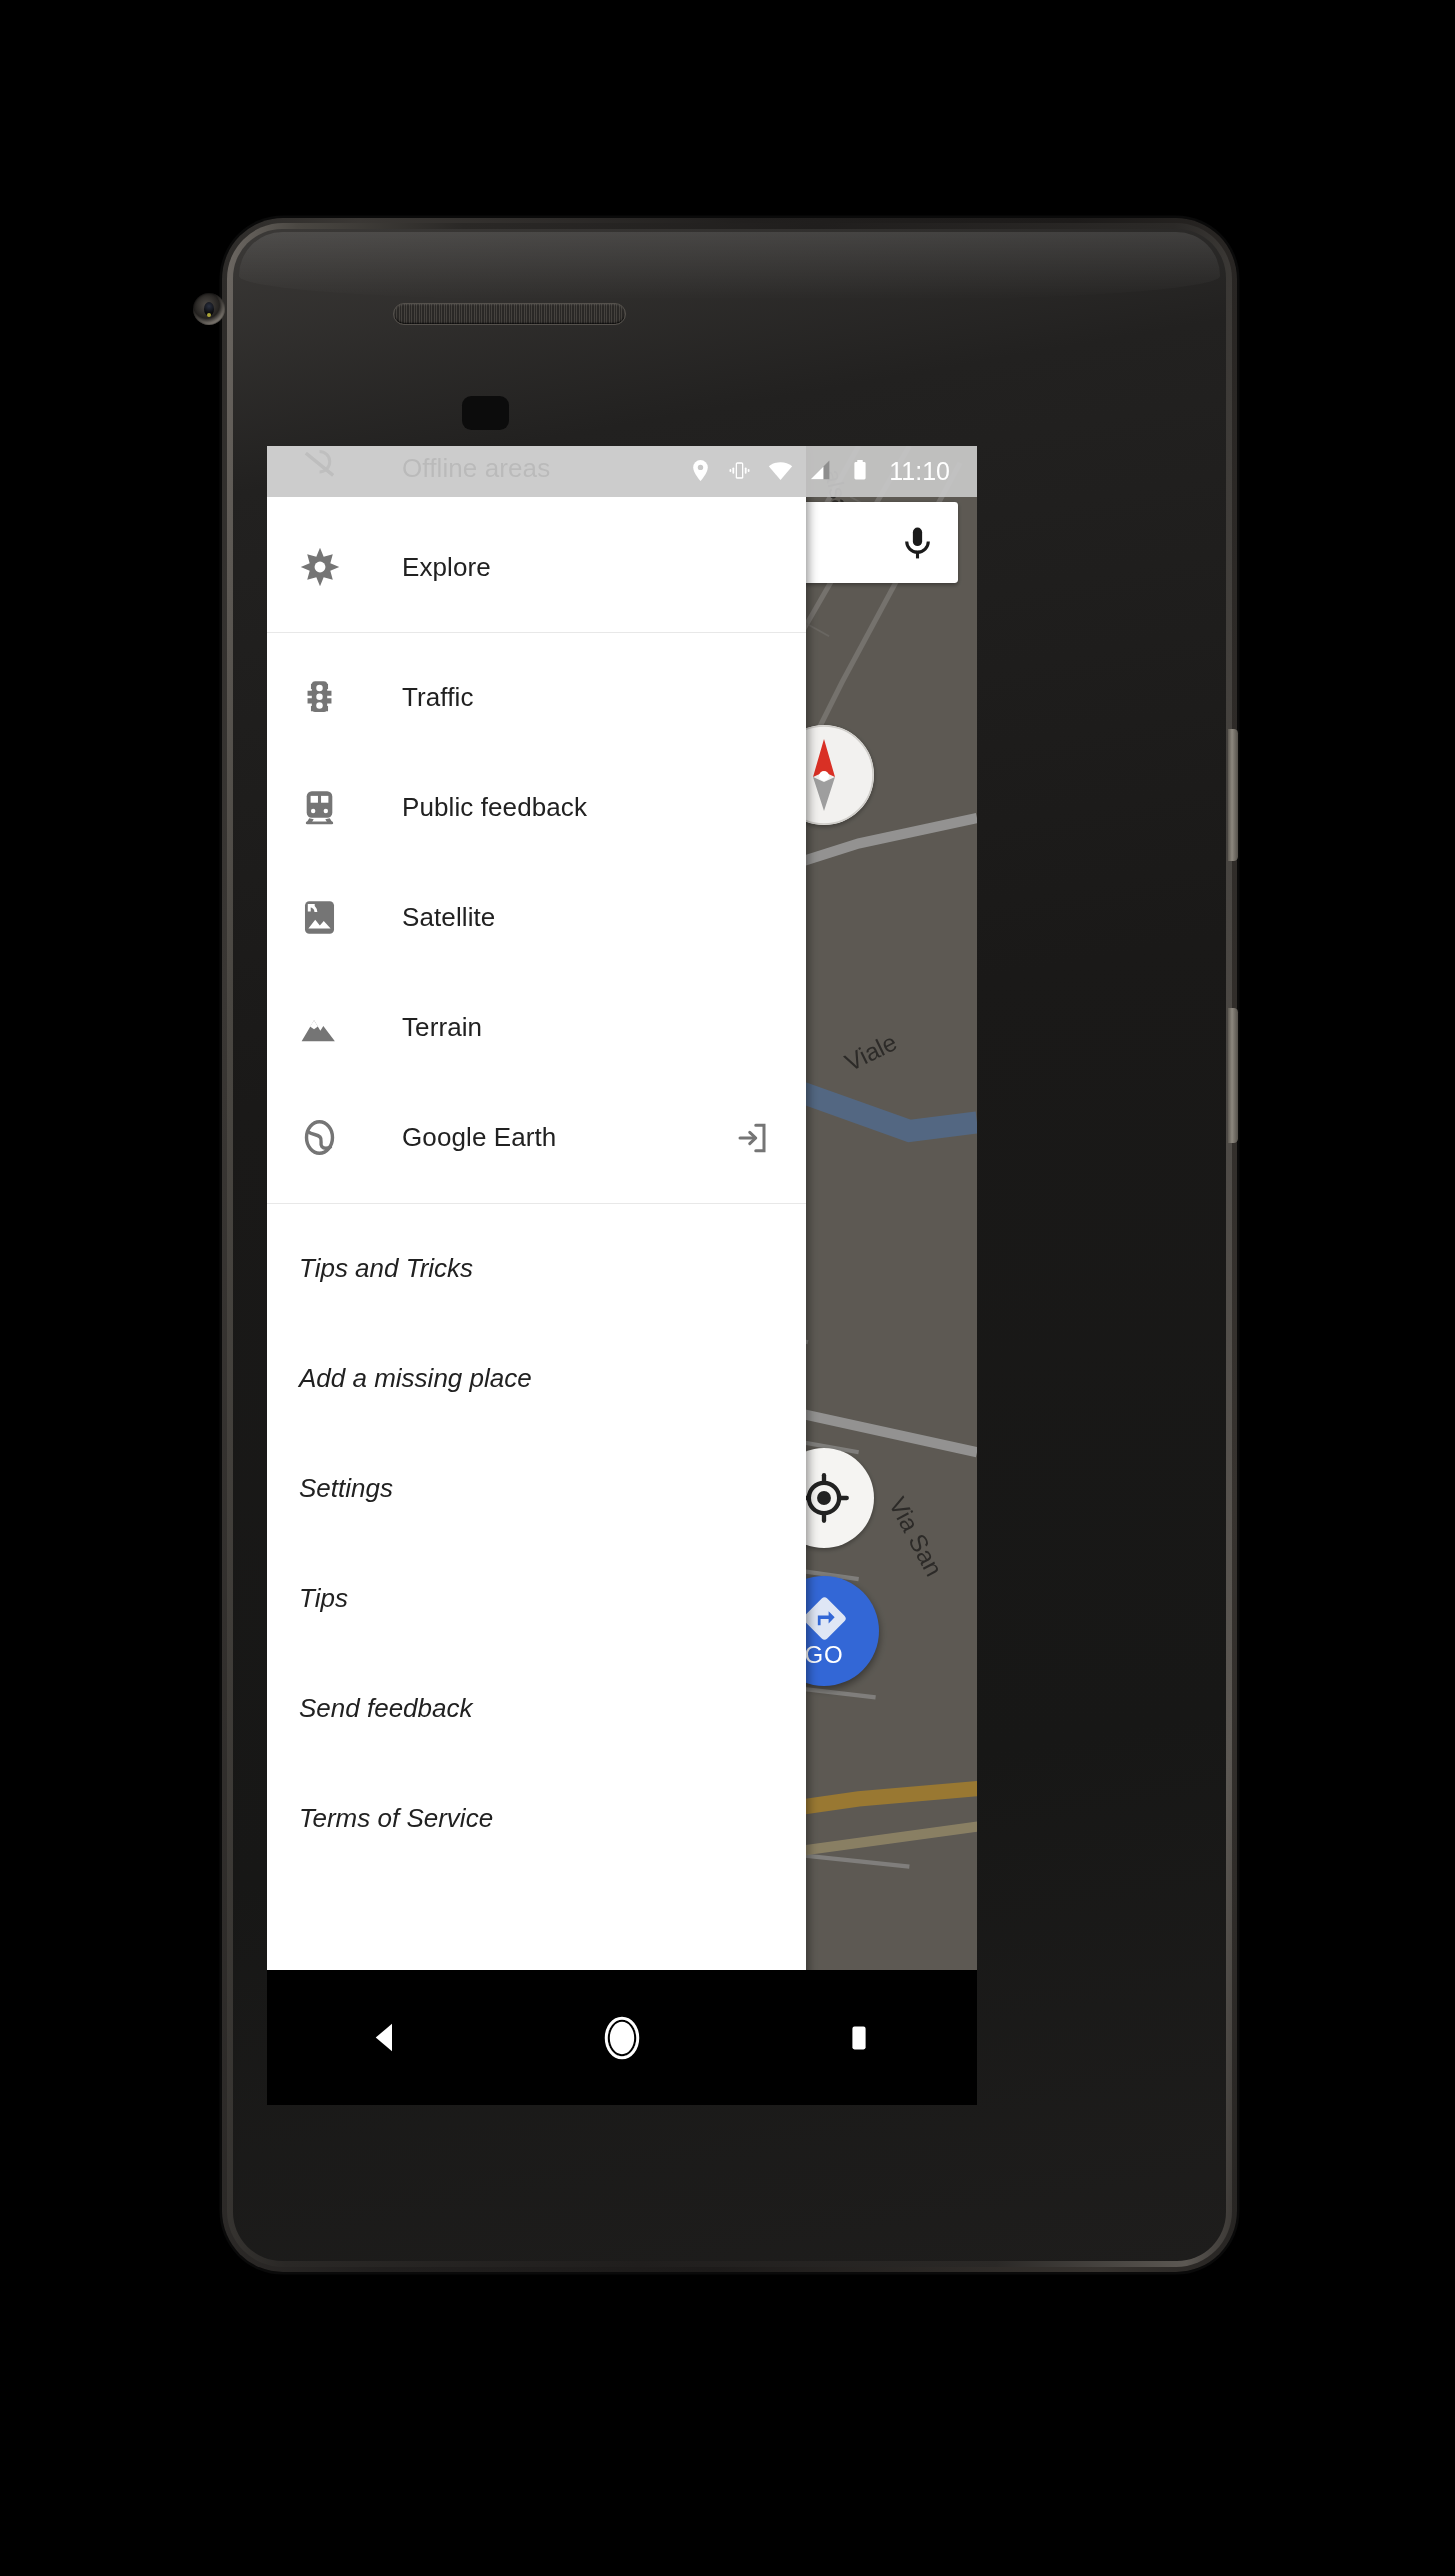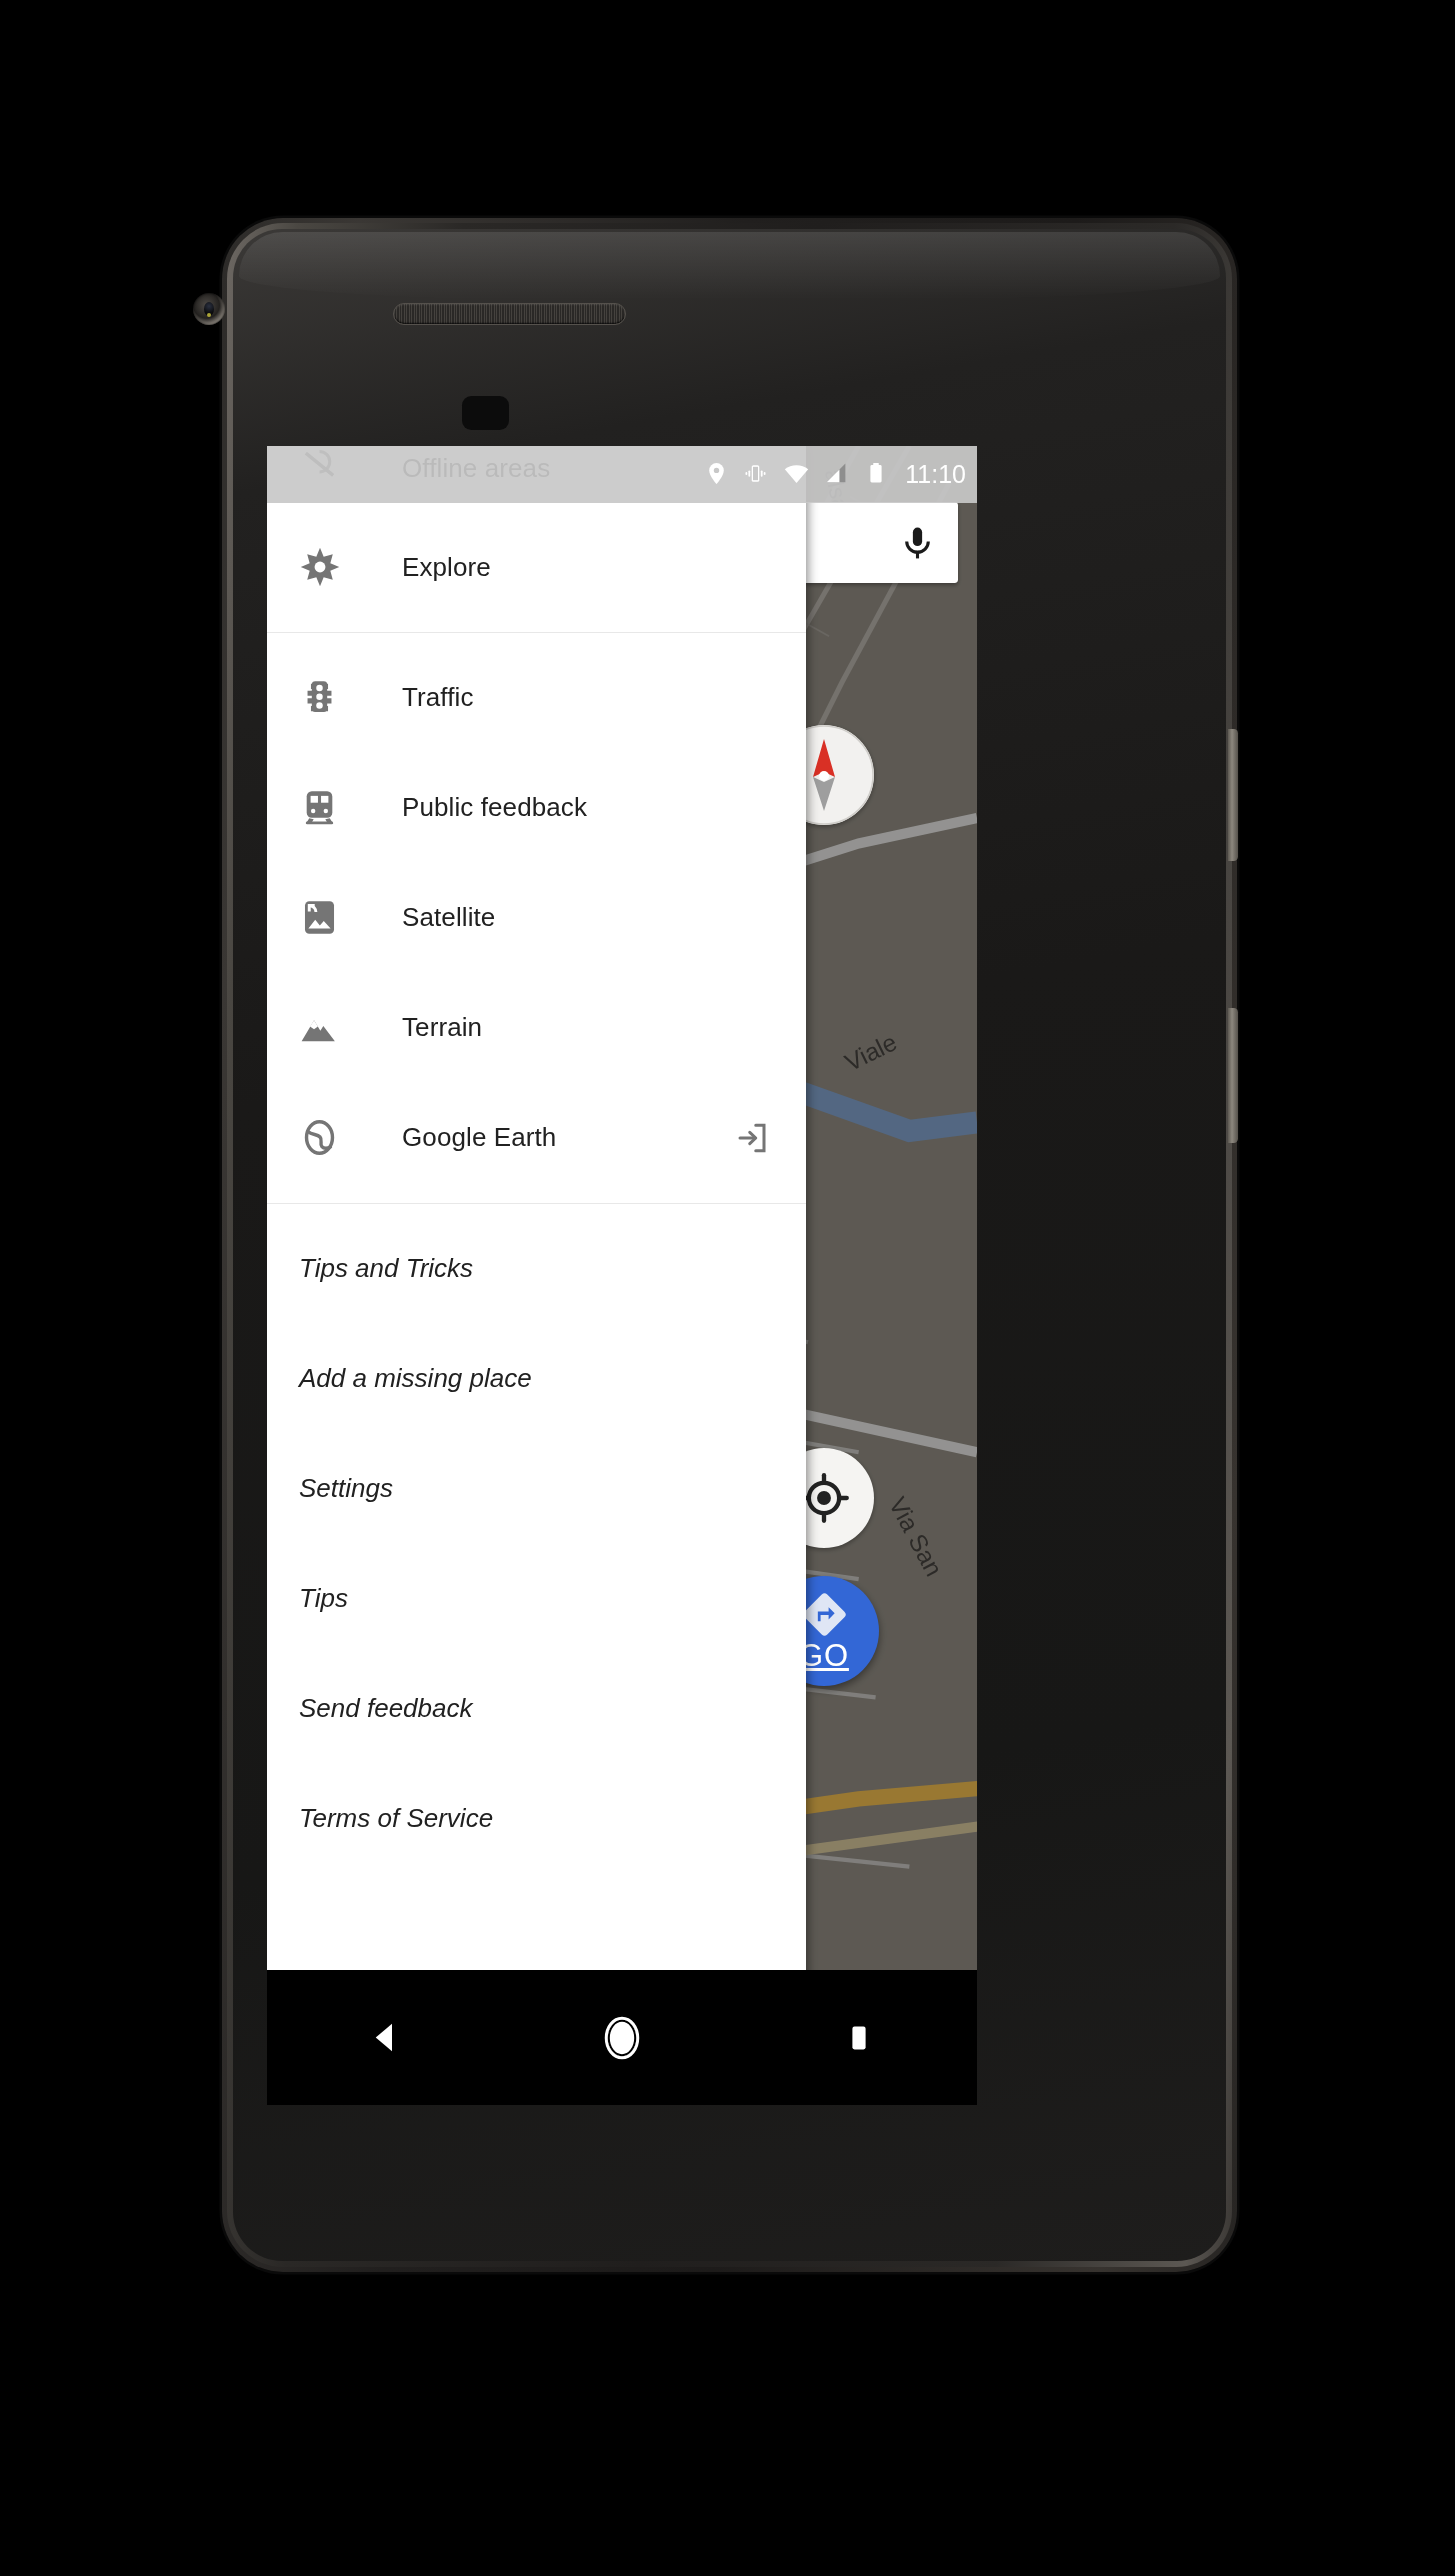--- a/index.html
+++ b/index.html
@@ -109,21 +109,21 @@
   }
   
   #go-fab{
     position:absolute; left:502px; top:1130px; width:110px; height:110px;
     border-radius:50%; background:#3367d6;
     box-shadow:0 3.4px 8.5px rgba(0,0,0,.45);
     display:flex; flex-direction:column; align-items:center; justify-content:center;
     gap:1.7px;
   }
   #go-fab .go-label{
-    color:#fff; font-size:31px; letter-spacing:0.8px; line-height:1;text-decoration:underline;
+    color:#fff; font-size:24px; letter-spacing:0.8px; line-height:1;
   }
   
   #bottom-bar{
     position:absolute; left:0; right:0; bottom:0; height:83px;
     background:#fafafa;
     display:flex; align-items:center; justify-content:flex-end; padding-right:39px;
   }
   #overflow-menu{ display:flex; flex-direction:column; gap:7.6px; }
   #overflow-menu i{ width:9.3px; height:9.3px; border-radius:50%; background:#3c3c3c; display:block; }
 
@@ -148,23 +148,23 @@
     margin-left:auto; margin-right:36px; display:flex; align-items:center;
   }
   .drawer-divider{ height:0.8px; background:#e8e8e8; margin:10px 0; }
   .text-row{
     display:flex; align-items:center; height:110px; padding-left:32px;
   }
   .text-row .row-label{ font-size:26px; color:#212121;font-style:italic; }
 
   
   #status-bar{
-    position:absolute; left:0; top:0; right:0; height:57px;
+    position:absolute; left:0; top:0; right:0; height:51px;
     display:flex; align-items:center; justify-content:flex-end;
-    padding-right:11px; gap:14.4px;
+    padding-right:27px; gap:14.4px;
     background:rgba(200,200,200,.92);
     z-index:5;
   }
   #clock{ font-size:25px; color:#fff; font-weight:400; margin-left:3.4px; }
 
   
   #nav-bar{
     position:absolute; left:267px; top:1970px; width:710px; height:135px;
     background:#000; display:flex; align-items:center; justify-content:space-around;
     z-index:6;

